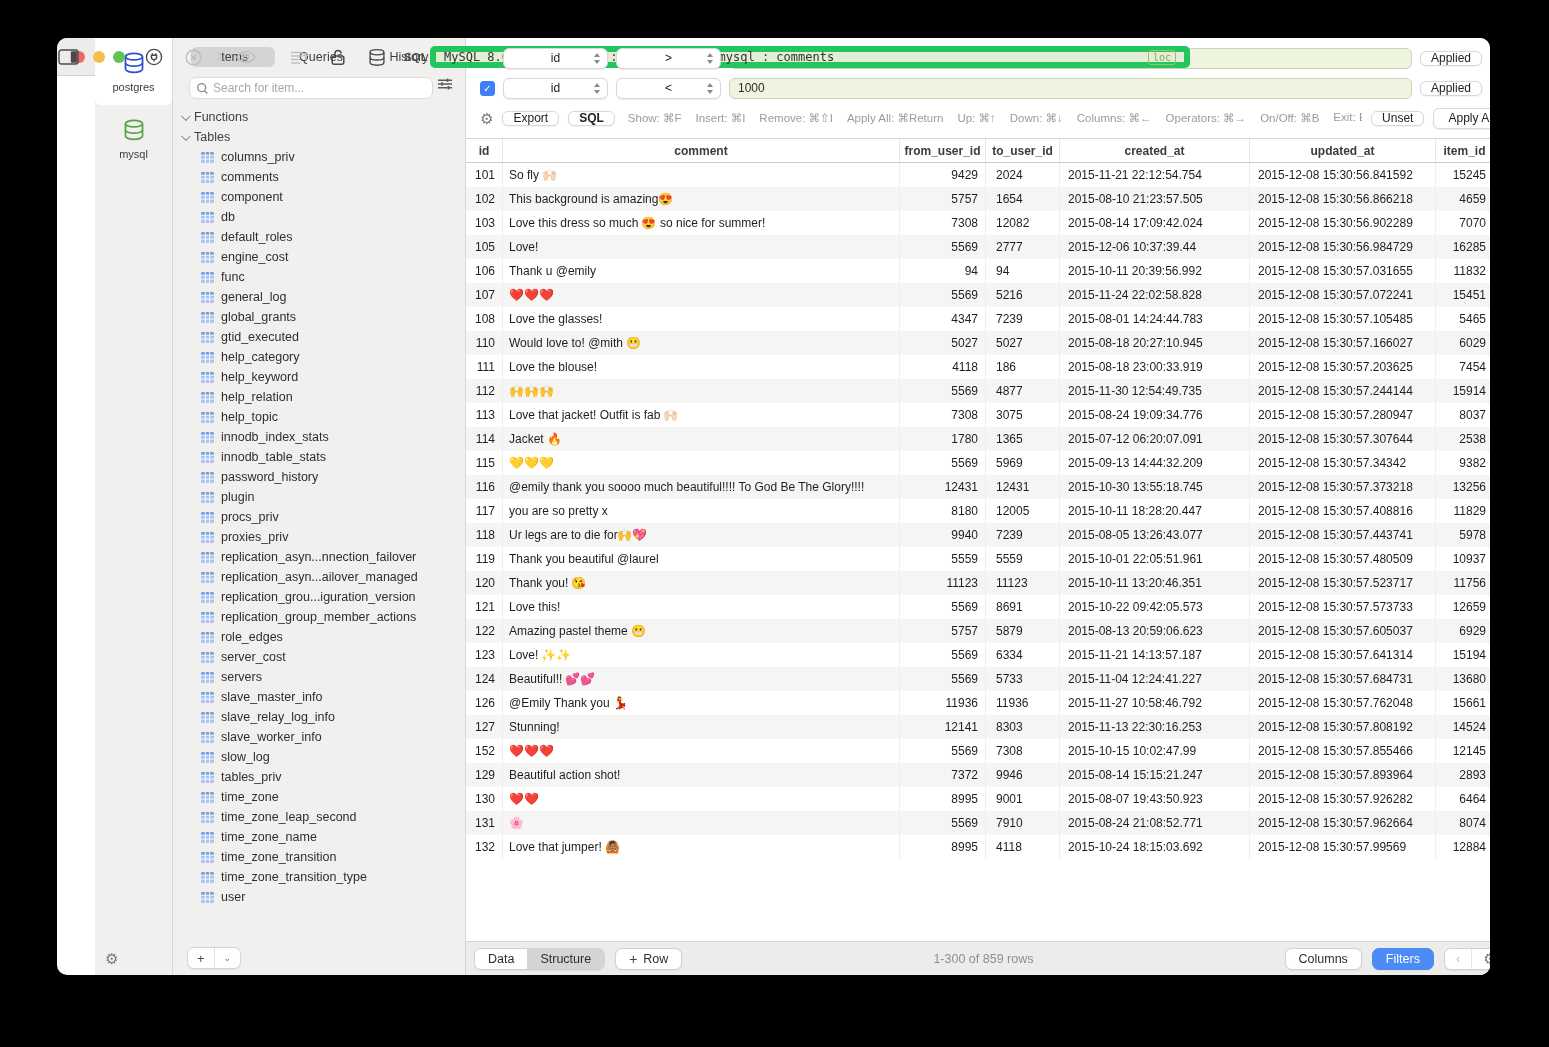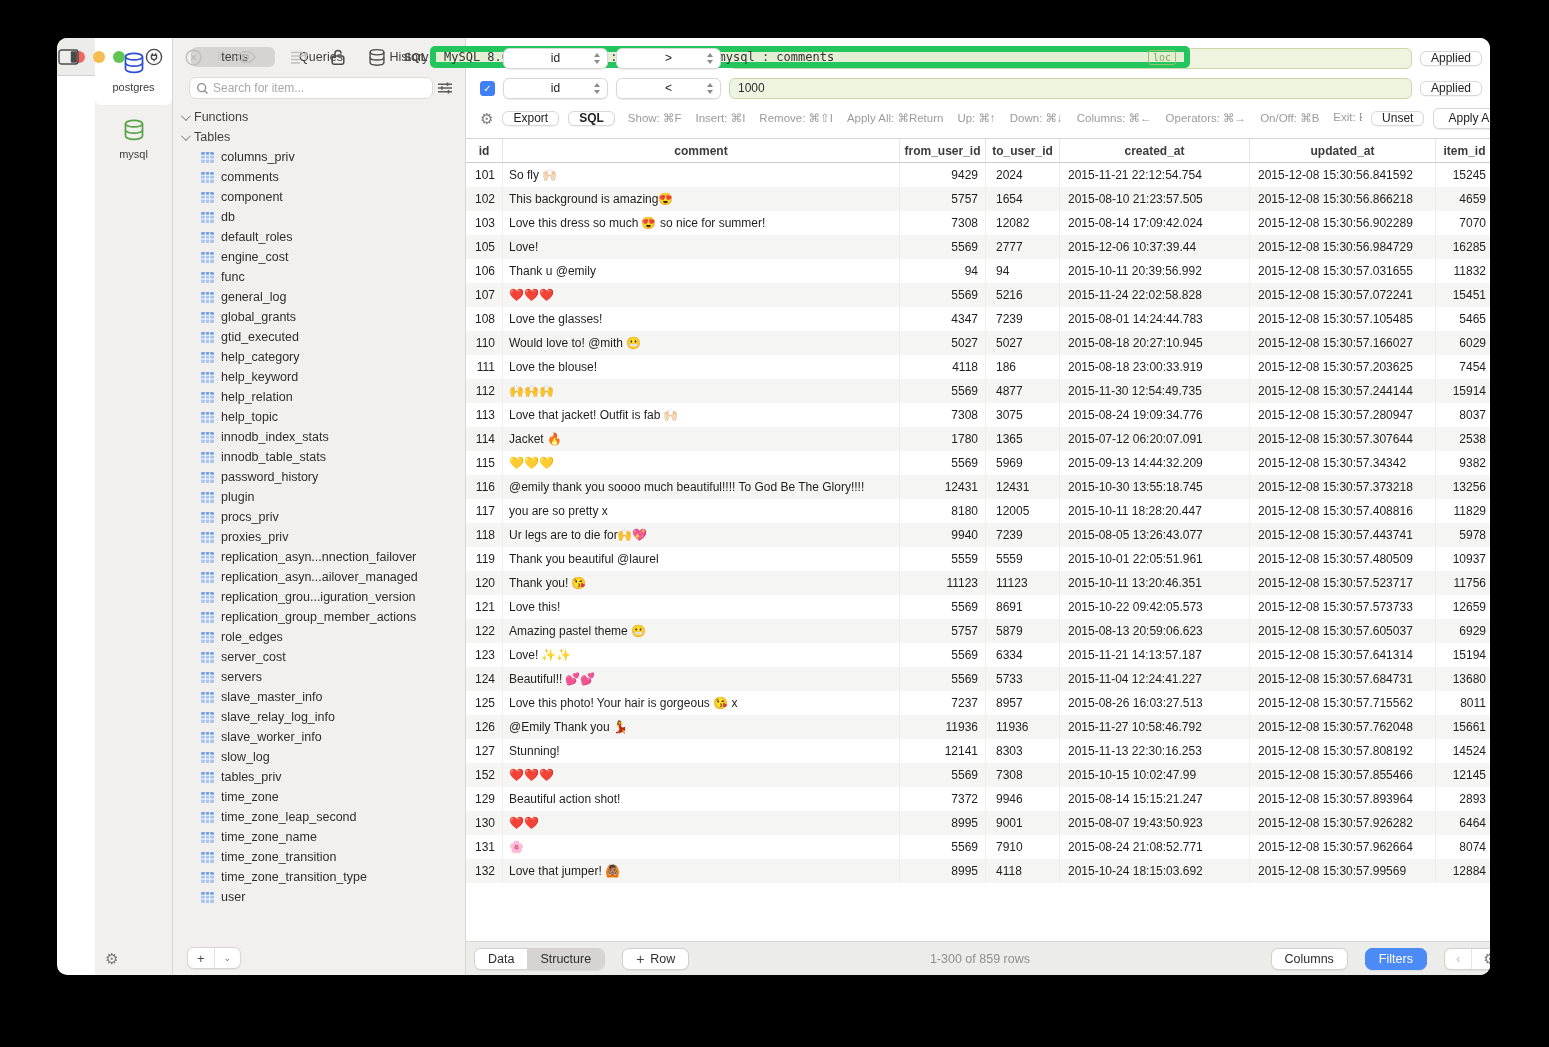--- a/index.html
+++ b/index.html
@@ -30,21 +30,21 @@
   .conn-label { font-size:11px; color:#3c3c3c; margin-top:7px; }
   .conn-spacer { flex:1; }
   .conn-gear { height:34px; display:flex; align-items:center; padding-left:10px; }
   .gear-glyph { font-size:15px; color:#7a7a7a; line-height:1; }
 
   
   .tables-panel { width:293px; flex:0 0 293px; background:#f1f0ef; border-right:1px solid #d8d7d6; display:flex; flex-direction:column; min-height:0; }
   .panel-tabs { display:flex; align-items:center; padding:9px 14px 0 18px; gap:4px; }
   .panel-tab { font-size:12.5px; color:#3e3e3e; padding:3px 0; flex:1; text-align:center; border-radius:6px; }
   .panel-tab.active { background:#d5d4d3; font-weight:400; }
-  .search-row { display:flex; align-items:center; gap:4px; padding:10px 12px 6px 16px; }
+  .search-row { display:flex; align-items:flex-start; gap:4px; padding:10px 12px 6px 16px; }
   .search-input-wrap { flex:1; height:22px; background:#fff; border:1px solid #dcdbda; border-radius:7px; display:flex; align-items:center; padding:0 6px; gap:4px; }
   .search-input { border:none; outline:none; background:transparent; font-size:12px; color:#333; width:100%; font-family:"Liberation Sans",sans-serif; }
   .search-input::placeholder { color:#a8a8a7; }
   .tree { flex:1; overflow:hidden; padding-top:2px; }
   .tree-group-header { display:flex; align-items:center; height:20px; padding-left:8px; gap:6px; }
   .tree-group-label { font-size:12.5px; color:#404040; }
   .chev-down { width:7px; height:7px; border-right:1.5px solid #8a8a8a; border-bottom:1.5px solid #8a8a8a; transform:rotate(45deg) translateY(-2px); }
   .tree-items { }
   .tree-item { display:flex; align-items:center; height:20px; padding-left:28px; gap:7px; white-space:nowrap; }
   .tree-item-label { font-size:12.5px; color:#2e2e2e; }
@@ -85,21 +85,21 @@
   .grid-row { display:grid; grid-template-columns:37px 397px 86px 74px 190px 186px 58px 1fr; height:24px; }
   .grid-row:nth-of-type(even) { background:#f5f5f4; }
   .gc { font-size:12px; color:#1e1e1e; display:flex; align-items:center; white-space:nowrap; overflow:hidden; border-right:1px solid #efeeed; }
   .gc.r { justify-content:flex-end; padding-right:7px; }
   .gc.l { justify-content:flex-start; padding-left:6px; }
   .gc.l10 { justify-content:flex-start; padding-left:10px; }
   .gc.l8 { justify-content:flex-start; padding-left:8px; }
   .gc:last-child { border-right:none; }
 
   
-  .main-bottombar { flex:0 0 34px; background:#ececeb; border-top:1px solid #d6d5d4; display:flex; align-items:center; padding:0 12px 0 8px; gap:17px; }
+  .main-bottombar { flex:0 0 34px; background:#ececeb; border-top:1px solid #d6d5d4; display:flex; align-items:center; padding:0 12px 0 8px; gap:10px; }
   .seg-control { display:flex; height:22px; border-radius:7px; overflow:hidden; border:1px solid #d2d1d0; box-shadow:0 .5px 1px rgba(0,0,0,.06); }
   .seg-control .seg { font-size:12.5px; color:#2e2e2e; display:flex; align-items:center; padding:0 13px; background:#ecebea; }
   .seg-control .seg.on { background:#fff; }
   .seg-control .seg.off { background:#d5d4d3; }
   .btn { height:22px; background:#fff; border:1px solid #d2d1d0; border-radius:7px; box-shadow:0 .5px 1px rgba(0,0,0,.06); font-size:12.5px; color:#2e2e2e; display:flex; align-items:center; padding:0 13px; gap:6px; }
   .btn .plus { font-size:14px; color:#444; }
   .rows-info { flex:1; text-align:center; font-size:12.5px; color:#8f8f8e; }
   .btn.primary { background:#4c8bf5; border-color:#4c8bf5; color:#fff; }
   .nav-seg { display:flex; align-items:center; height:22px; background:#fff; border:1px solid #d2d1d0; border-radius:7px; box-shadow:0 .5px 1px rgba(0,0,0,.06); overflow:hidden; }
   .nav-seg .seg { padding:0 11px; height:100%; display:flex; align-items:center; font-size:13px; color:#4c4c4c; }
@@ -974,30 +974,20 @@
               <div class="gc r">124</div>
               <div class="gc l">Beautiful!! 💕💕</div>
               <div class="gc r">5569</div>
               <div class="gc l10">5733</div>
               <div class="gc l8">2015-11-04 12:24:41.227</div>
               <div class="gc l8">2015-12-08 15:30:57.684731</div>
               <div class="gc r">13680</div>
               <div class="gc"></div>
             </div>
             <div class="grid-row">
-              <div class="gc r">125</div>
-              <div class="gc l">Love this photo! Your hair is gorgeous 😘 x</div>
-              <div class="gc r">7237</div>
-              <div class="gc l10">8957</div>
-              <div class="gc l8">2015-08-26 16:03:27.513</div>
-              <div class="gc l8">2015-12-08 15:30:57.715562</div>
-              <div class="gc r">8011</div>
-              <div class="gc"></div>
-            </div>
-            <div class="grid-row">
               <div class="gc r">126</div>
               <div class="gc l">@Emily Thank you 💃</div>
               <div class="gc r">11936</div>
               <div class="gc l10">11936</div>
               <div class="gc l8">2015-11-27 10:58:46.792</div>
               <div class="gc l8">2015-12-08 15:30:57.762048</div>
               <div class="gc r">15661</div>
               <div class="gc"></div>
             </div>
             <div class="grid-row">

